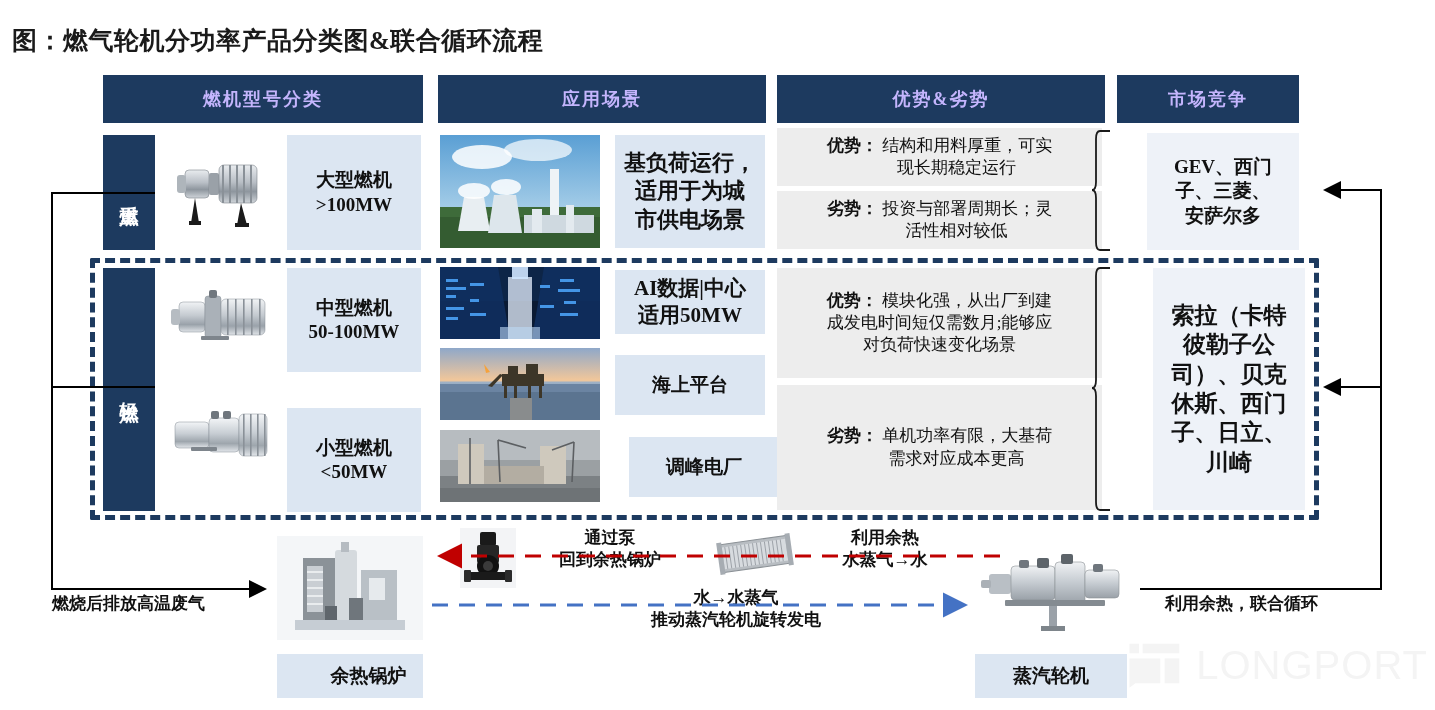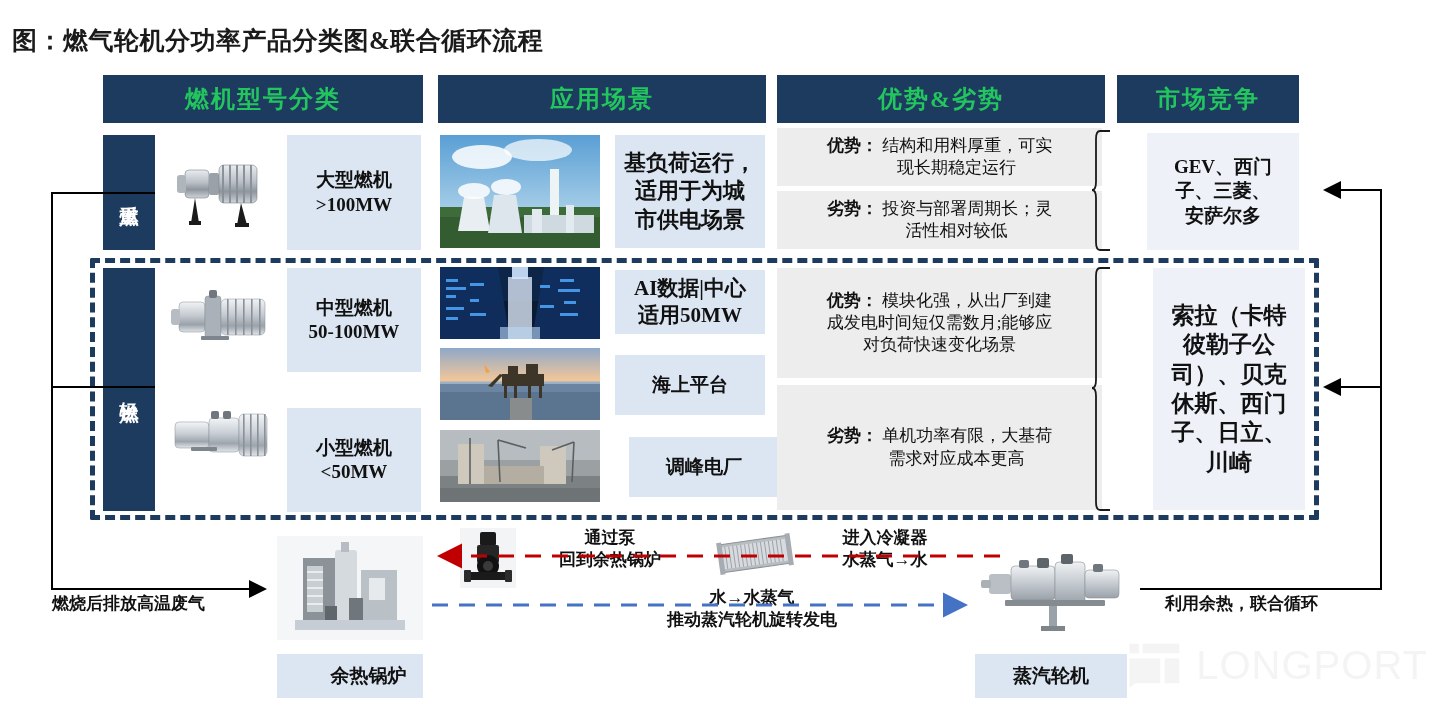--- a/index.html
+++ b/index.html
@@ -12,21 +12,21 @@
   .abs{position:absolute;box-sizing:border-box;}
 
   
   #title{
     left:12px;top:24px;font-size:25px;font-weight:bold;color:#1a1a1a;
     letter-spacing:.5px;white-space:nowrap;
   }
 
   
   .colhead{
-    background:#1d3a5f;color:#22c55e;font-weight:bold;font-size:24px;
+    background:#1d3a5f;color:#c4b5fd;font-weight:bold;font-size:18px;
     display:flex;align-items:center;justify-content:center;letter-spacing:2px;
   }
 
   
   .catbar{
     background:#1d3a5f;color:#ffffff;font-weight:bold;font-size:19px;
     display:flex;align-items:center;justify-content:center;
     writing-mode:vertical-rl;text-orientation:upright;letter-spacing:3px;
   }
 
@@ -369,24 +369,24 @@
 </div>
 <div class="abs capbox" style="left:975px;top:654px;width:152px;height:44px;">蒸汽轮机</div>
 
 <div class="abs flowlabel flowlabel-l" style="left:52px;top:593px;">燃烧后排放高温废气</div>
 
 <div class="abs flowlabel" style="left:520px;top:527px;width:180px;">
   <span>通过泵</span><br><span>回到余热锅炉</span>
 </div>
 
 <div class="abs flowlabel" style="left:795px;top:527px;width:180px;">
-  <span>进入冷凝器</span><br><span>水蒸气→水</span>
-</div>
-
-<div class="abs flowlabel" style="left:612px;top:587px;width:280px;">
+  <span>利用余热</span><br><span>水蒸气→水</span>
+</div>
+
+<div class="abs flowlabel" style="left:596px;top:587px;width:280px;">
   <span>水→水蒸气</span><br><span>推动蒸汽轮机旋转发电</span>
 </div>
 
 <div class="abs flowlabel flowlabel-l" style="left:1165px;top:593px;">利用余热，联合循环</div>
 
 <svg class="overlay">
   <defs>
     <marker id="ah-black" markerWidth="9" markerHeight="9" refX="8" refY="4.5" orient="auto">
       <path d="M0,0 L9,4.5 L0,9 Z" fill="#000"></path>
     </marker>

